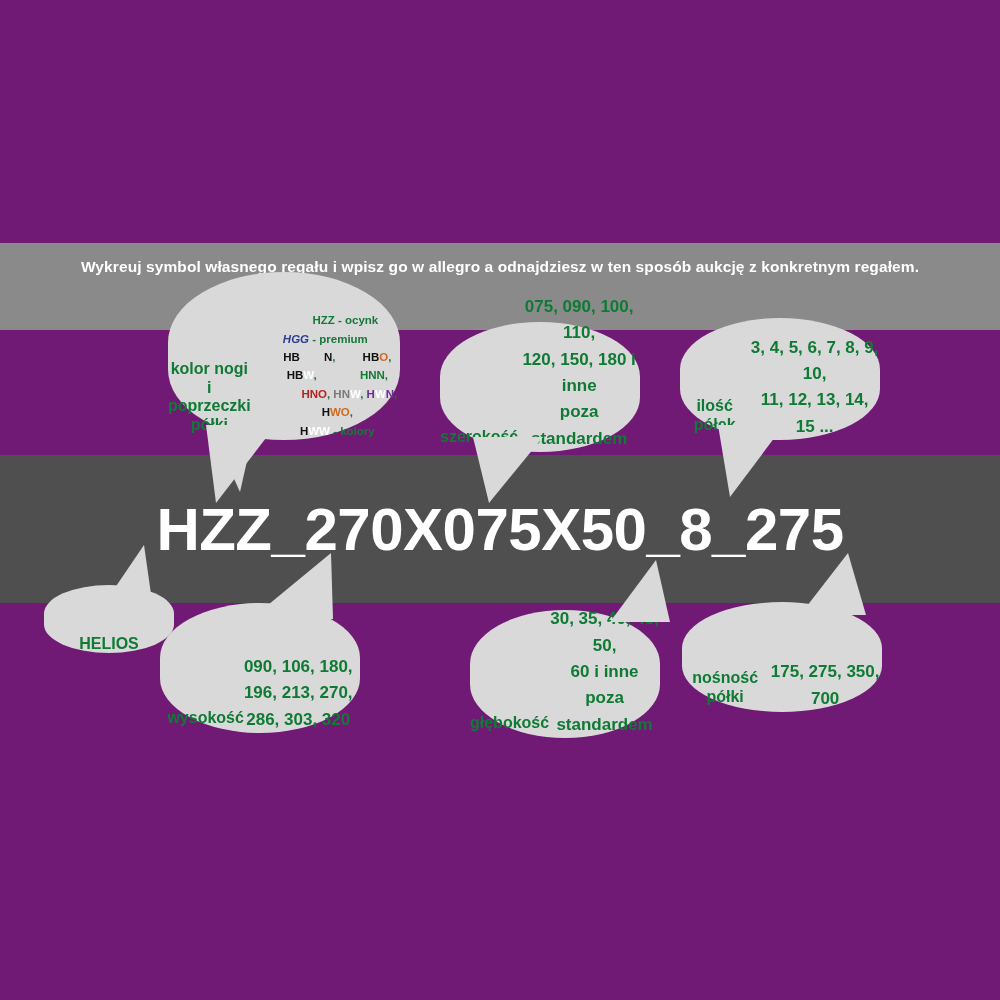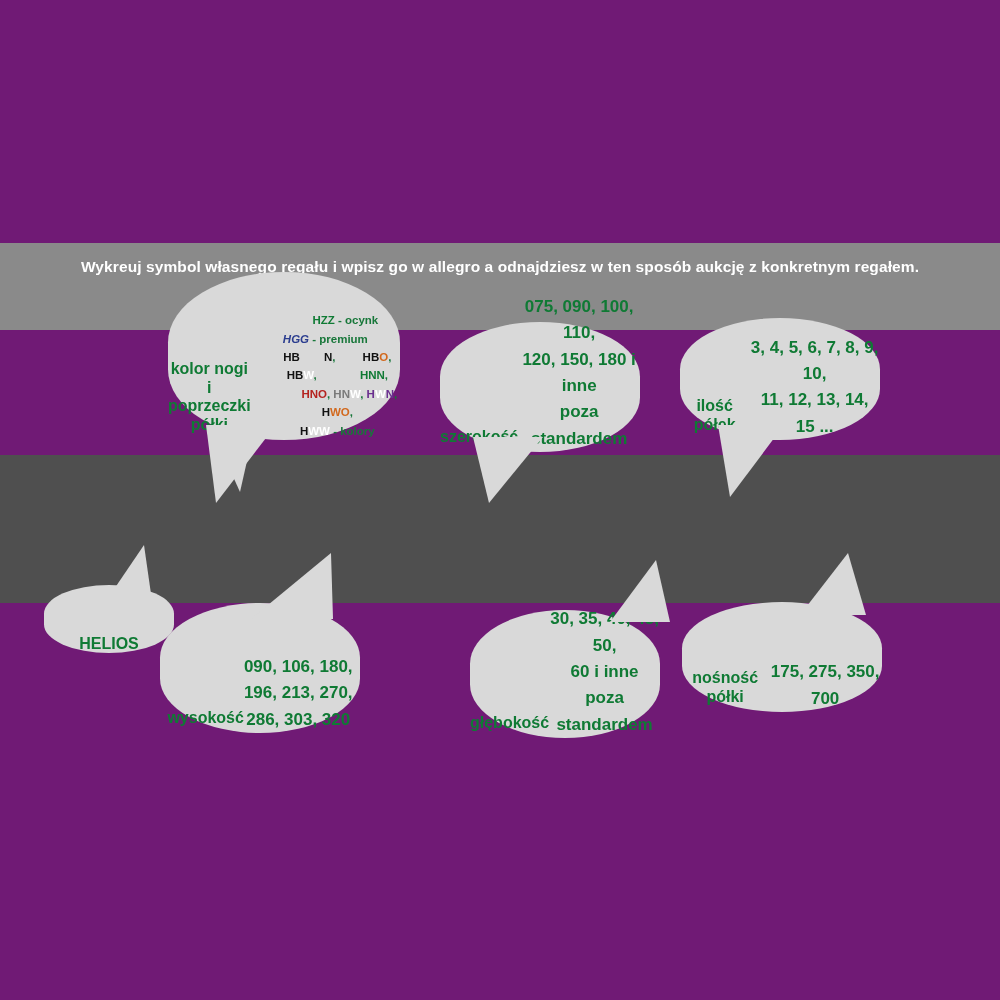--- a/index.html
+++ b/index.html
@@ -104,20 +104,21 @@
 </head>
 <body>
 
 <div id="stage">
 
   <div class="band band-top"></div>
   <div class="band band-mid"></div>
 
   <div class="header-text">Wykreuj symbol własnego regału i wpisz go w allegro a odnajdziesz w ten sposób aukcję z konkretnym regałem.</div>
 
+  <div class="code">HZZ_270X075X50_8_275</div>
 
   <div class="bubble" style="left:168px; top:272px; width:232px; height:168px;">
     <div class="b-title" style="white-space:pre-line;">kolor nogi
 i poprzeczki półki</div>
     <div class="kolor-lines">
       <div><span class="cl-green">HZZ</span> - ocynk</div>
       <div><span class="cl-blue">HGG</span> - premium</div>
       <div><span class="cl-black">HB</span><span class="cl-black">N</span>, <span class="cl-black">HB</span><span class="cl-orange">O</span>, <span class="cl-black">HB</span><span class="cl-white">W</span>, <span class="cl-green">HNN</span>,</div>
       <div><span class="cl-red">HNO</span>, <span class="cl-grey">HN</span><span class="cl-white">W</span>, <span class="cl-purple">H</span><span class="cl-white">W</span><span class="cl-purple">N</span>, <span class="cl-black">H</span><span class="cl-orange">WO</span>,</div>
       <div><span class="cl-black">H</span><span class="cl-white">WW</span> - kolory</div>

